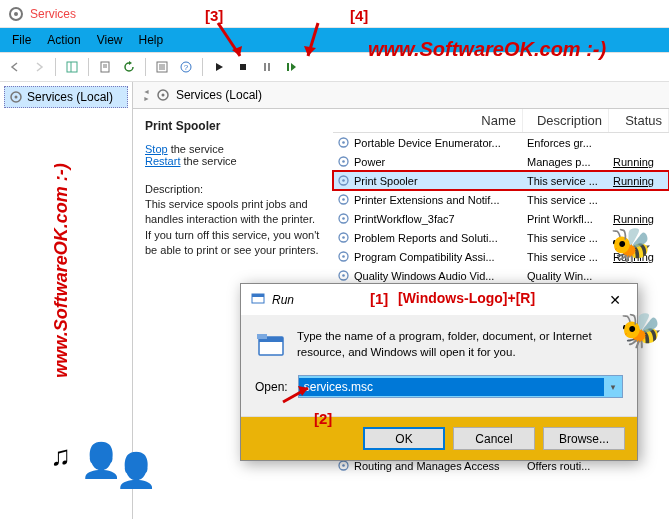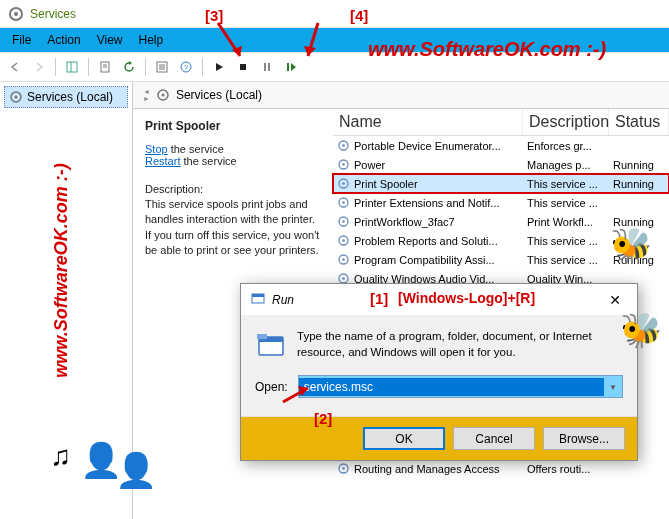--- a/index.html
+++ b/index.html
@@ -1,21 +1,21 @@
 <!DOCTYPE html>
 <html><head>
 <meta charset="utf-8">
 <style>
 * { box-sizing: border-box; margin: 0; padding: 0; font-family: "Segoe UI", Tahoma, sans-serif; }
 body { width: 669px; height: 519px; background: #fff; position: relative; overflow: hidden; font-size: 12px; }
 
 
 .titlebar { height: 28px; display: flex; align-items: center; padding: 0 8px; background: #fff; border-bottom: 1px solid #e5e5e5; }
 .titlebar .icon { width: 16px; height: 16px; margin-right: 6px; }
-.titlebar .title { font-size: 12px; color: #4d7c0f; }
+.titlebar .title { font-size: 12px; color: #ef4444; }
 
 
 .menubar { display: flex; padding: 2px 4px; background: #0ea5e9; font-size: 12px; }
 .menubar .item { padding: 3px 8px; cursor: default; }
 
 
 .toolbar { display: flex; align-items: center; padding: 3px 4px; border-top: 1px solid #e0e0e0; border-bottom: 1px solid #e0e0e0; background: #fff; gap: 2px; }
 .toolbar .btn { width: 22px; height: 22px; display: flex; align-items: center; justify-content: center; border: 1px solid transparent; }
 .toolbar .sep { width: 1px; height: 18px; background: #ccc; margin: 0 3px; }
 
@@ -32,30 +32,30 @@
 .content-body { display: flex; flex: 1; overflow: hidden; }
 
 .detail-pane { width: 200px; padding: 10px 12px; font-size: 11px; color: #222; }
 .detail-pane h3 { font-size: 12px; font-weight: bold; margin-bottom: 10px; }
 .detail-pane .link { color: #0066cc; text-decoration: underline; cursor: pointer; display:inline; }
 .detail-pane .desc-label { margin-top: 16px; }
 .detail-pane .desc { margin-top: 2px; line-height: 1.4; }
 
 .list-pane { flex: 1; font-size: 11px; position: relative; }
 .list-head { display: flex; border-bottom: 1px solid #ddd; background:#fff; }
-.list-head .col { padding: 4px 6px; border-right: 1px solid #eee; color:#333; font-size:16px; }
+.list-head .col { padding: 4px 6px; border-right: 1px solid #eee; color:#333; font-size:13px;text-align:right; }
 .col-name { width: 190px; }
 .col-desc { width: 86px; }
 .col-status { width: 60px; }
 .list-rows { }
 .row { display: flex; align-items: center; height: 19px; }
 .row .cell { padding: 0 4px; white-space: nowrap; overflow: hidden; text-overflow: ellipsis; }
 .row .cn { width: 190px; display:flex; align-items:center; gap:4px;}
 .row .cd { width: 86px; }
-.row .cs { width: 60px; }
+.row .cs { width: 60px; text-decoration: underline; }
 .row.sel { background: #cce8ff; outline:2px solid #d40000; outline-offset:-1px;}
 .gear-sm { width:13px; height:13px; flex-shrink:0; }
 
 
 .run-dialog { position: absolute; left: 240px; top: 283px; width: 398px; background: #f0f0f0; border: 1px solid #888; box-shadow: 3px 3px 14px rgba(0,0,0,0.35); font-size: 12px; }
 .run-title { display: flex; align-items: center; justify-content: space-between; padding: 6px 9px; background: #fff; }
 .run-title .left { display:flex; align-items:center; gap:6px;font-style:italic;}
 .run-title .x { width:26px; text-align:center; font-size:14px; }
 .run-body { padding: 14px 14px 10px; display:flex; gap:10px; background:#f0f0f0;}
 .run-body .bigicon { width:32px; height:32px; flex-shrink:0;}

